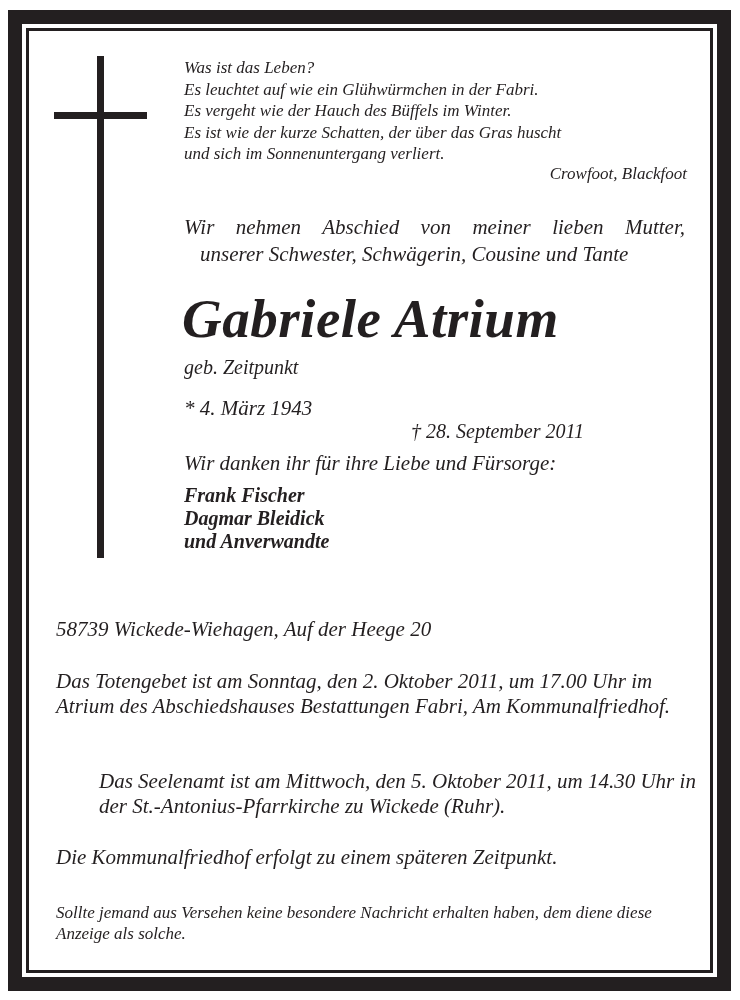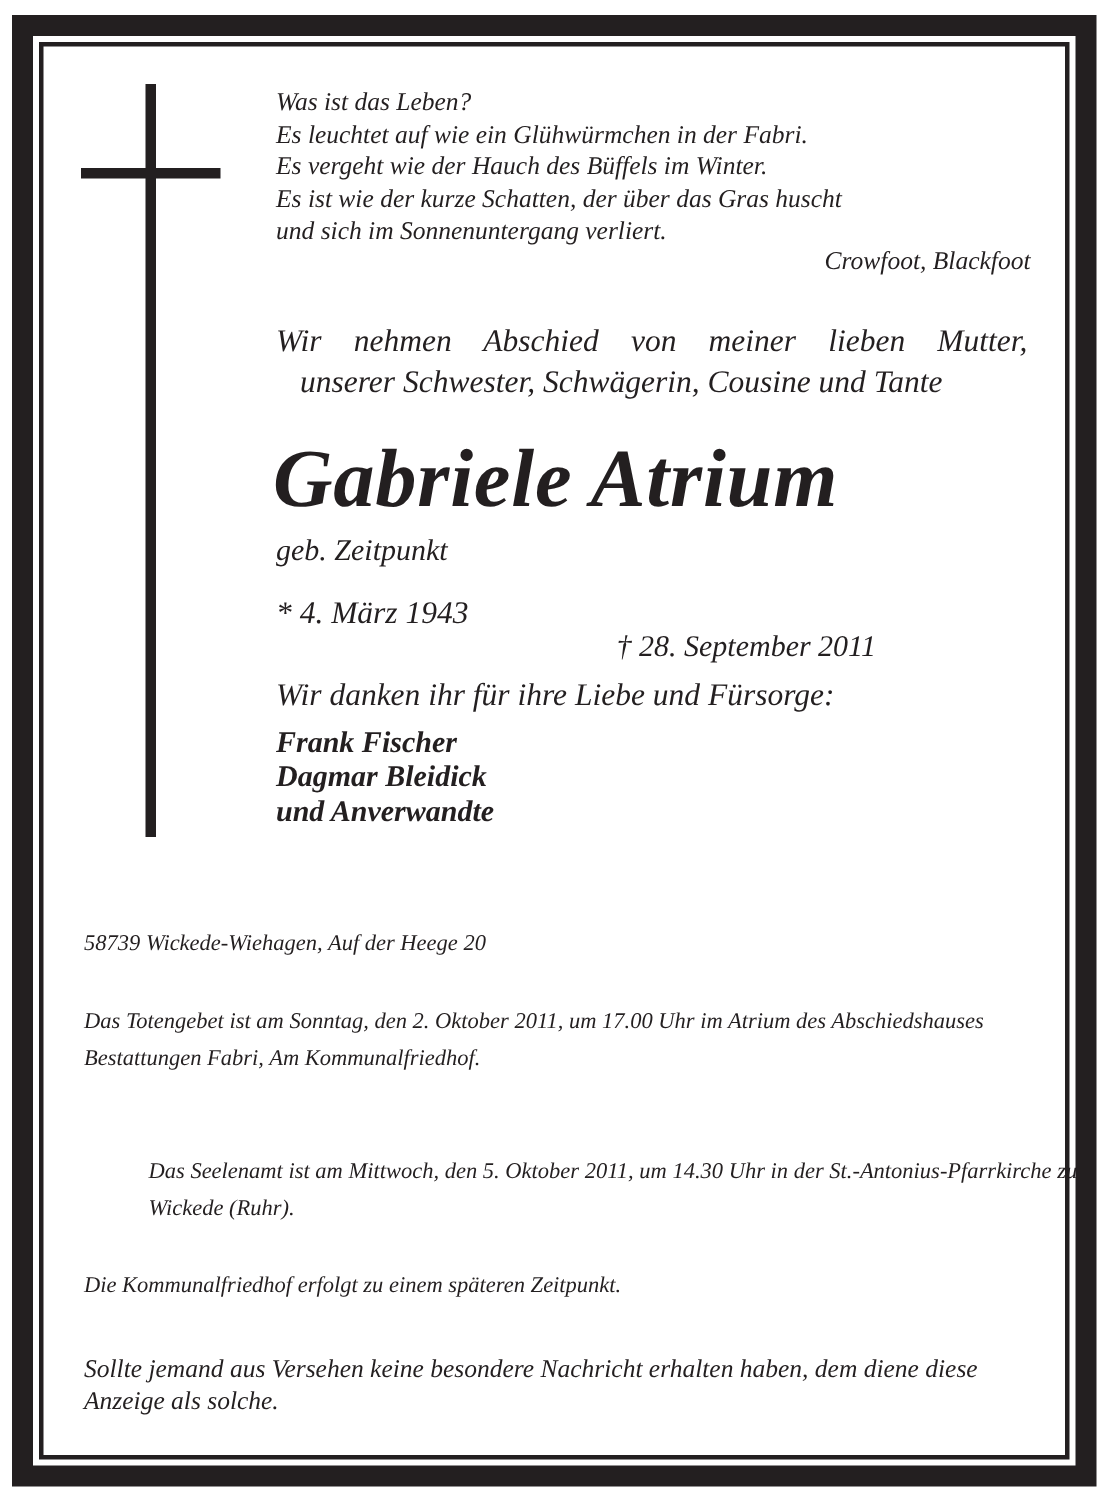--- a/index.html
+++ b/index.html
@@ -18,21 +18,21 @@
   .farewell { left:184px; top:214px; font-size:21px; line-height:27px; }
   .farewell .line { display:block;margin-left:16px; }
   .farewell .just { display:block; width:501px; text-align:justify; text-align-last:justify; }
   .name { left:182px; top:287px; font-size:55px; font-weight:bold; letter-spacing:0.5px; }
   .maiden { left:184px; top:356px; font-size:20px; }
   .born { left:184px; top:396px; font-size:21px; }
   .died { left:411px; top:396px; font-size:20px;margin-top:24px; }
   .thanks { left:184px; top:451px; font-size:21px; }
   .signers { left:184px; top:484px; font-size:20px; font-weight:bold; line-height:23px; }
   .signers .line { display:block; }
-  .body-text { position:absolute; left:56px; width:630px; font-style:italic; font-size:15px; line-height:25px; }
+  .body-text { position:absolute; left:56px; width:630px; font-style:italic; font-size:21px; line-height:25px; }
   .address { top:617px; }
   .prayer { top:669px; }
   .mass { top:769px;margin-left:43px; }
   .urn { top:845px; }
   .note { top:902px; font-size:17px; line-height:21px; }
 </style>
 </head>
 <body>
 
 <div class="frame-outer"></div>

